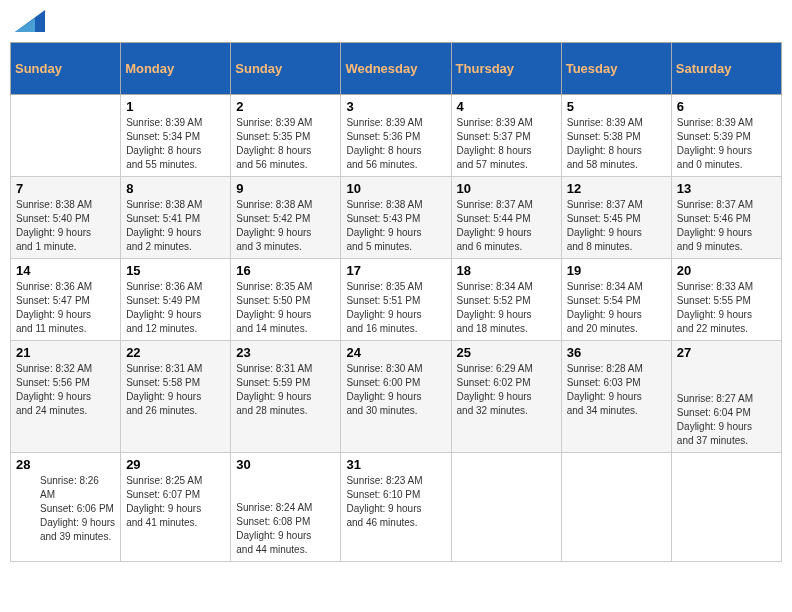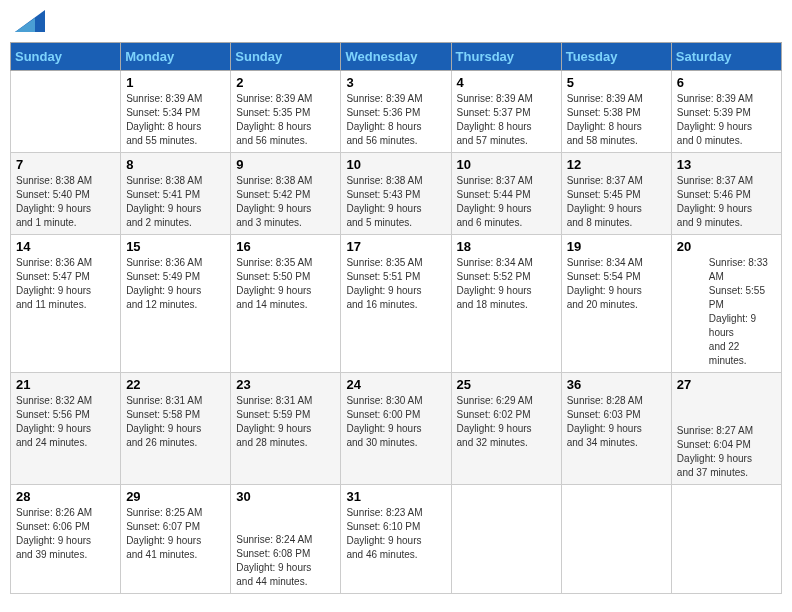--- a/index.html
+++ b/index.html
@@ -38,22 +38,22 @@
       font-size: 16px;
       color: #555;
     }
     .calendar {
       width: 100%;
       border-collapse: collapse;
       font-size: 11px;
     }
     .calendar th {
       background: #1a5fb4;
-      color: #7dd3fc;
-      padding: 6px 4px;
+      color: #fdba74;
+      padding: 18px 4px;
       text-align: left;
       font-size: 13px;
       font-weight: bold;
       border: 1px solid #aaa;
     }
     .calendar td {
       vertical-align: top;
       border: 1px solid #ccc;
       padding: 4px 5px;
       width: calc(100% / 7);
@@ -245,21 +245,21 @@
         </td>
         <td>
           <span class="day-number">19</span>
           <div class="day-info" style="white-space: pre-line;">Sunrise: 8:34 AM
 Sunset: 5:54 PM
 Daylight: 9 hours
 and 20 minutes.</div>
         </td>
         <td>
           <span class="day-number">20</span>
-          <div class="day-info" style="white-space: pre-line; margin-left: 32px;">Sunrise: 8:33 AM
+          <div class="day-info" style="white-space: pre-line;">Sunrise: 8:33 AM
 Sunset: 5:55 PM
 Daylight: 9 hours
 and 22 minutes.</div>
         </td>
       </tr>
       <tr>
         <td>
           <span class="day-number">21</span>
           <div class="day-info" style="white-space: pre-line;">Sunrise: 8:32 AM
 Sunset: 5:56 PM
@@ -305,21 +305,21 @@
           <span class="day-number">27</span>
           <div class="day-info" style="white-space: pre-line; margin-top: 32px;">Sunrise: 8:27 AM
 Sunset: 6:04 PM
 Daylight: 9 hours
 and 37 minutes.</div>
         </td>
       </tr>
       <tr>
         <td>
           <span class="day-number">28</span>
-          <div class="day-info" style="white-space: pre-line;">Sunrise: 8:26 AM
+          <div class="day-info" style="white-space: pre-line; margin-left: 24px;">Sunrise: 8:26 AM
 Sunset: 6:06 PM
 Daylight: 9 hours
 and 39 minutes.</div>
         </td>
         <td>
           <span class="day-number">29</span>
           <div class="day-info" style="white-space: pre-line;">Sunrise: 8:25 AM
 Sunset: 6:07 PM
 Daylight: 9 hours
 and 41 minutes.</div>

